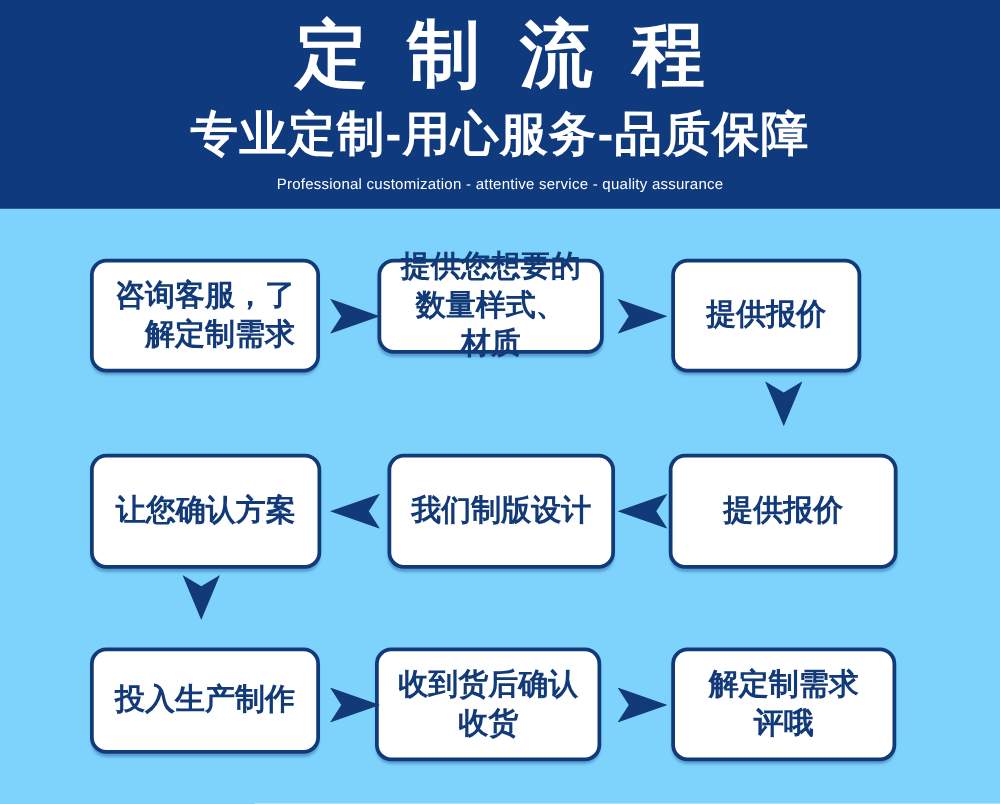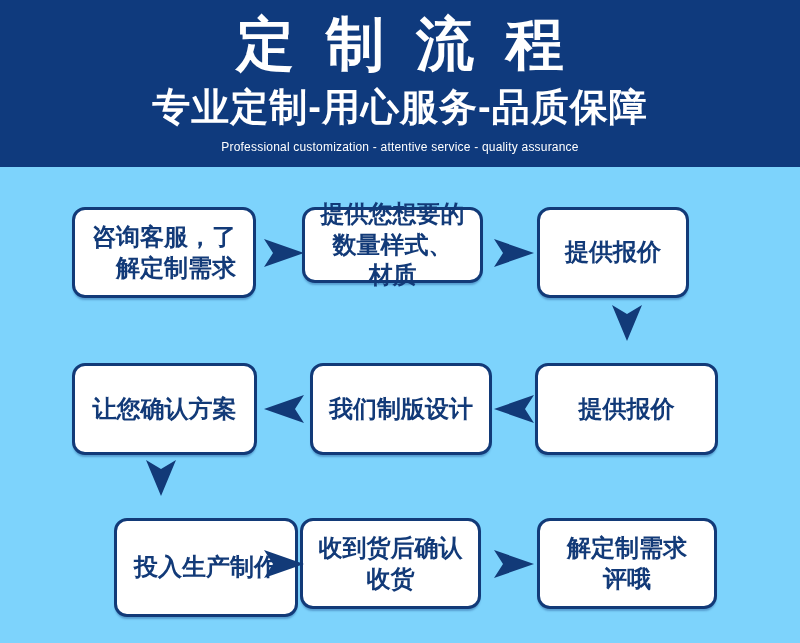--- a/index.html
+++ b/index.html
@@ -32,21 +32,21 @@
     text-align:center; color:#123a78; font-size:24px; font-weight:bold;
     line-height:1.28; white-space:pre-line;
     box-shadow:0 3px 2px -1px rgba(15,58,125,0.35);
   }
   .b1 { left:72px;  top:40px;  width:184px; height:91px;text-align:right; }
   .b2 { left:302px; top:40px;  width:181px; height:76px; }
   .b3 { left:537px; top:40px;  width:152px; height:91px; }
   .b4 { left:72px;  top:196px; width:185px; height:92px; }
   .b5 { left:310px; top:196px; width:182px; height:92px; }
   .b6 { left:535px; top:196px; width:183px; height:92px; }
-  .b7 { left:72px;  top:351px; width:184px; height:99px;margin-left:42px; }
+  .b7 { left:72px;  top:351px; width:184px; height:85px; }
   .b8 { left:300px; top:351px; width:181px; height:91px; }
   .b9 { left:537px; top:351px; width:180px; height:91px; }
   .arrow { position:absolute; display:block; }
   .arrow svg { display:block; }
   .a1 { left:264px; top:72px; }
   .a2 { left:494px; top:72px; }
   .a3 { left:612px; top:138px; }
   .a4 { left:264px; top:228px; }
   .a5 { left:494px; top:228px; }
   .a6 { left:146px; top:293px; }

